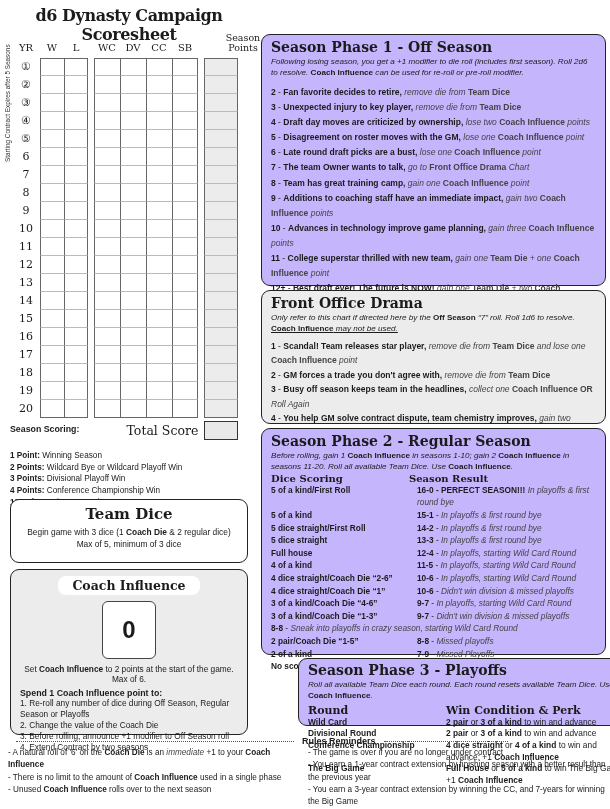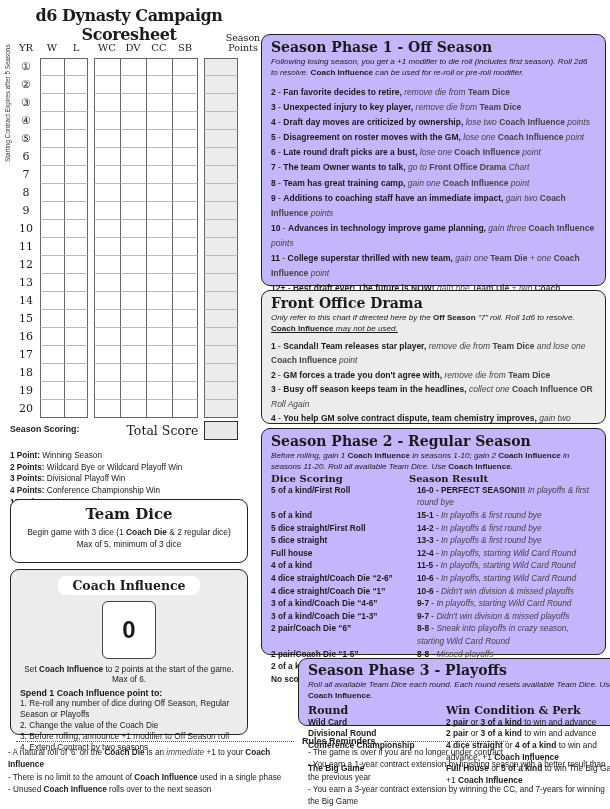--- a/index.html
+++ b/index.html
@@ -448,21 +448,20 @@
       </div>
         <div class="dt-row">
         <div class="dt-left">3 of a kind/Coach Die “4-6”</div>
         <div class="dt-right"><b>9-7</b> - <i>In playoffs, starting Wild Card Round</i></div>
       </div>
         <div class="dt-row">
         <div class="dt-left">3 of a kind/Coach Die “1-3”</div>
         <div class="dt-right"><b>9-7</b> - <i>Didn't win division &amp; missed playoffs</i></div>
       </div>
         <div class="dt-row">
-        <div class="dt-left">2 pair/Coach Die “6”</div>
         <div class="dt-right"><b>8-8</b> - <i>Sneak into playoffs in crazy season, starting Wild Card Round</i></div>
       </div>
         <div class="dt-row">
         <div class="dt-left">2 pair/Coach Die “1-5”</div>
         <div class="dt-right"><b>8-8</b> - <i>Missed playoffs</i></div>
       </div>
         <div class="dt-row">
         <div class="dt-left">2 of a kind</div>
         <div class="dt-right"><b>7-9</b> - <i>Missed Playoffs</i></div>
       </div>

